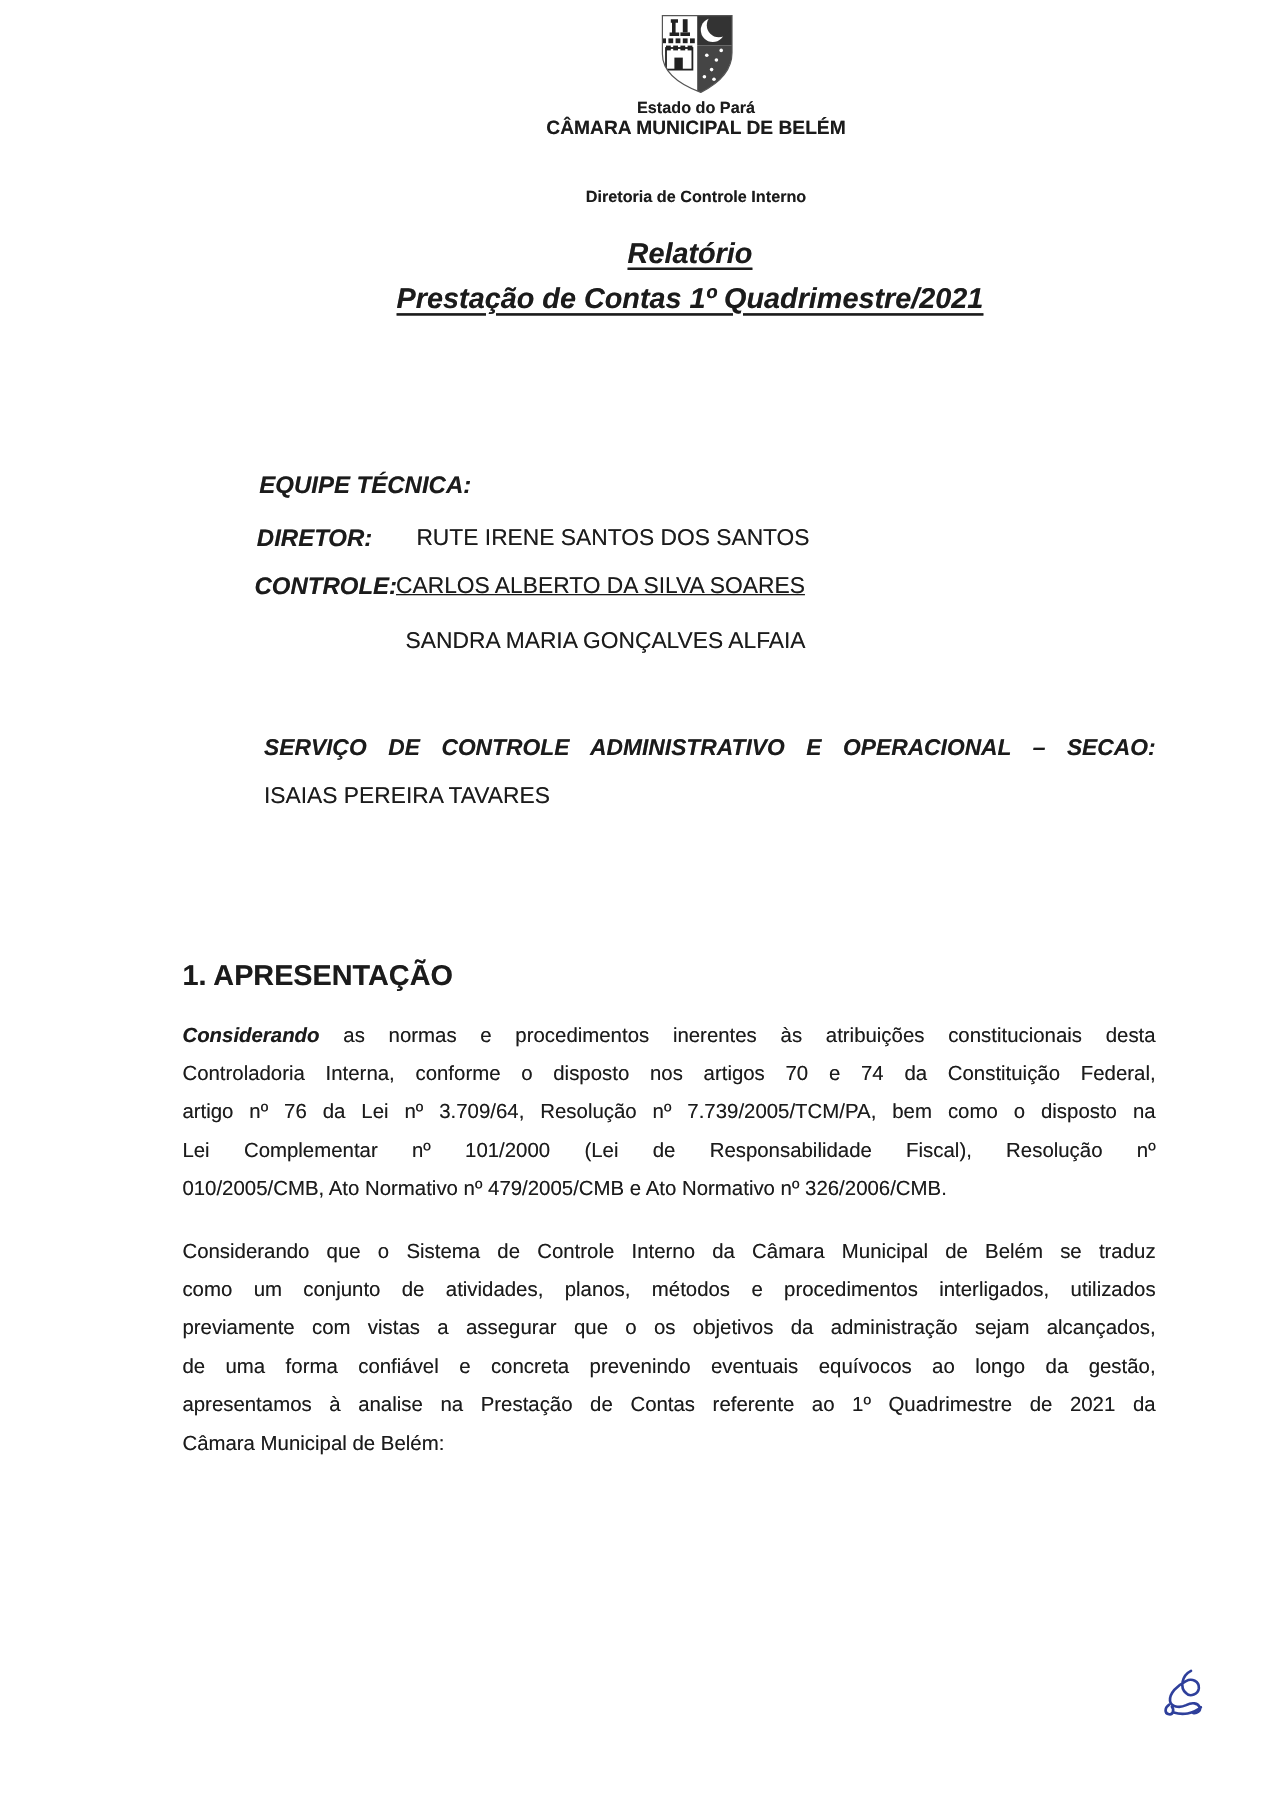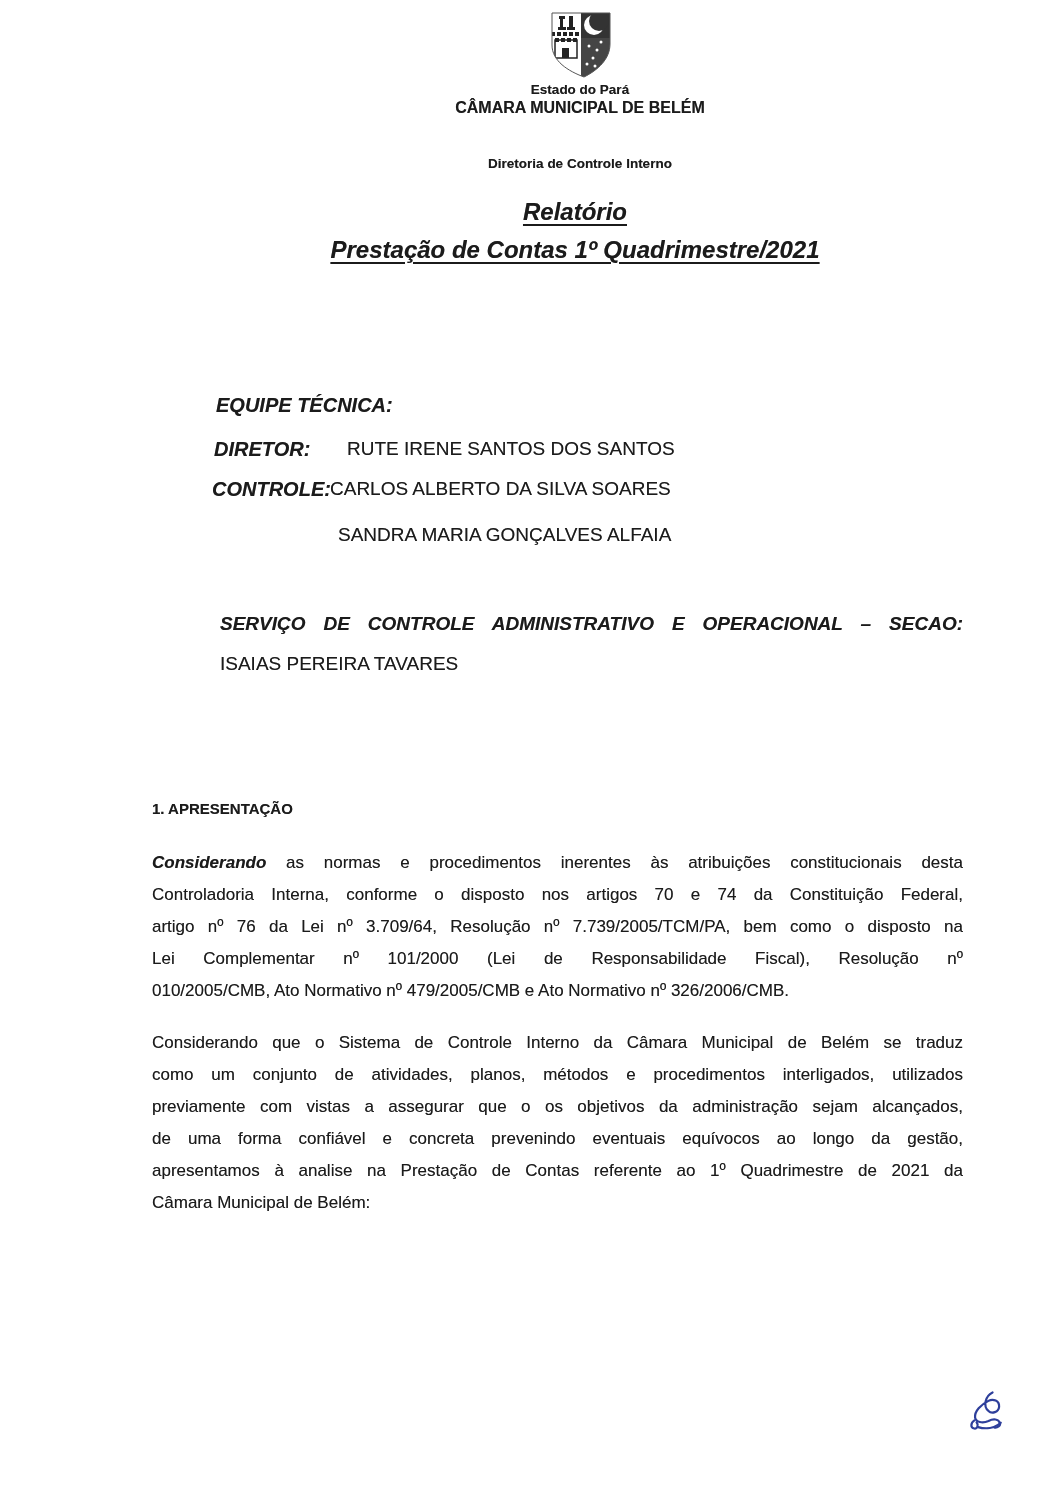--- a/index.html
+++ b/index.html
@@ -22,21 +22,21 @@
   
   .lbl{font-weight:bold;font-style:italic;font-size:20px;line-height:24px;white-space:nowrap;}
   .nm{font-size:19px;line-height:24px;white-space:nowrap;}
   
   .service-line{
     left:220px;top:613px;width:743px;font-weight:bold;font-style:italic;font-size:19px;
     text-align:justify;text-align-last:justify;white-space:nowrap;
   }
   .service-name{left:220px;top:653px;font-size:19px;}
   
-  .sec-head{left:152px;top:800px;font-weight:bold;font-size:15px;}
+  .sec-head{left:152px;top:800px;font-weight:bold;font-size:24px;}
   .para{left:152px;width:811px;font-size:17px;line-height:32px;}
   .jl{text-align:justify;text-align-last:justify;}
   .jl-last{text-align:left;}
   .lead{font-weight:bold;font-style:italic;}
   .sig{left:962px;top:1385px;transform:rotate(-6deg);}
 </style>
 </head>
 <body>
 
 <div class="page">
@@ -90,21 +90,21 @@
   <div class="abs titlebox title-sub soft">
     <span>Prestação de Contas 1º Quadrimestre/2021</span>
   </div>
 
   <div class="abs lbl soft" style="left:216px;top:393px;">EQUIPE TÉCNICA:</div>
 
   <div class="abs lbl soft" style="left:214px;top:437px;">DIRETOR:</div>
   <div class="abs nm soft" style="left:347px;top:437px;">RUTE IRENE SANTOS DOS SANTOS</div>
 
   <div class="abs lbl soft" style="left:212px;top:477px;">CONTROLE:</div>
-  <div class="abs nm soft" style="left:330px;top:477px;">CARLOS ALBERTO DA SILVA SOARES</div>
+  <div class="abs nm soft" style="left:330px;top:477px;text-decoration:underline;">CARLOS ALBERTO DA SILVA SOARES</div>
   <div class="abs nm soft" style="left:338px;top:523px;">SANDRA MARIA GONÇALVES ALFAIA</div>
 
   <div class="abs service-line soft">SERVIÇO DE CONTROLE ADMINISTRATIVO E OPERACIONAL – SECAO:</div>
   <div class="abs service-name soft">ISAIAS PEREIRA TAVARES</div>
 
   <div class="abs sec-head soft">1. APRESENTAÇÃO</div>
 
   <div class="abs para soft" style="top:847px;">
     <div class="jl"><span class="lead">Considerando</span> <span>as normas e procedimentos inerentes às atribuições constitucionais desta</span></div>
     <div class="jl">Controladoria Interna, conforme o disposto nos artigos 70 e 74 da Constituição Federal,</div>

